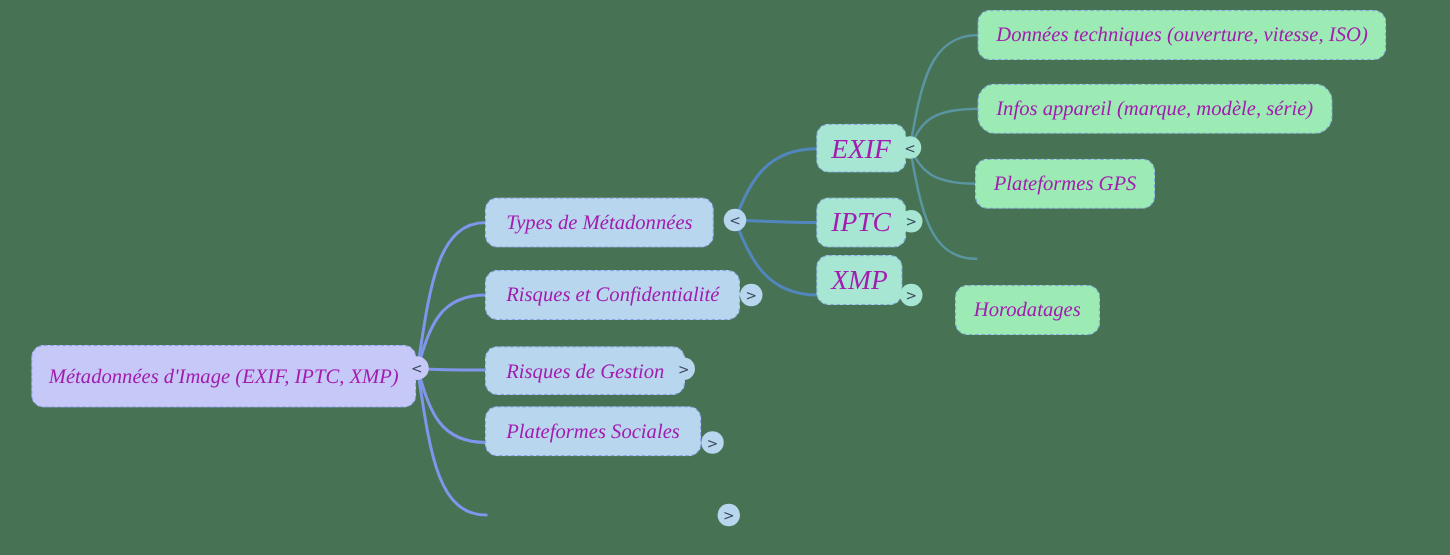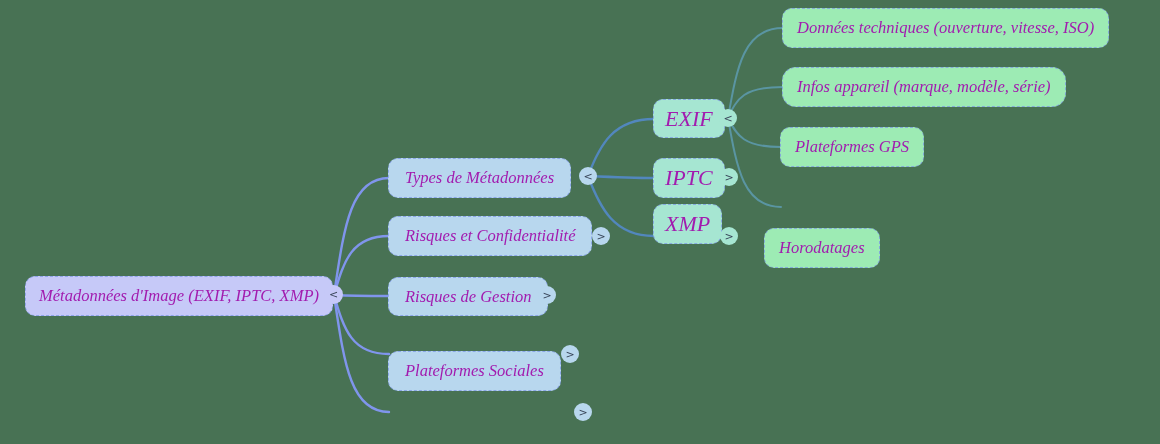--- a/index.html
+++ b/index.html
@@ -19,21 +19,21 @@
     border-radius:10px;
     box-sizing:border-box;
     border:1px dashed rgba(125,150,230,0.75);
     font-size:16.5px;
     color:#a21caf;
     white-space:nowrap;
     z-index:1;
     cursor:default;
     font-style:italic;
   }
-  .lvl-root { background:#c6c9f8; padding:0 13px; height:40px; }
+  .lvl-root { background:#c6c9f8; padding:0 13px; height:50px; }
   .lvl1     { background:#b8d7ee; padding:0 16px;justify-content:flex-end; }
   .lvl2     { background:#a6e6d2; padding:0 11px; font-size:22px; }
   .lvl3     { background:#9debb4; padding:0 14px; }
   .toggle {
     position:absolute;
     width:18px; height:18px;
     border-radius:50%;
     display:flex; align-items:center; justify-content:center;
     font-family:"DejaVu Sans", sans-serif;
     font-size:11px; line-height:1;
@@ -88,21 +88,21 @@
   <div class="node lvl1" style="left:388px; top:216px;">
     <span>Risques et Confidentialité</span>
   </div>
   <div class="toggle blue-t" style="left:592px; top:227px;">&gt;</div>
 
   <div class="node lvl1" style="left:388px; top:277px; height:39px;">
     <span>Risques de Gestion</span>
   </div>
   <div class="toggle blue-t" style="left:538px; top:286px;">&gt;</div>
 
-  <div class="node lvl1" style="left:388px; top:351px;">
+  <div class="node lvl1" style="left:388px; top:325px;">
     <span>Plateformes Sociales</span>
   </div>
   <div class="toggle blue-t" style="left:561px; top:345px;">&gt;</div>
 
   <div class="toggle blue-t" style="left:574px; top:403px;">&gt;</div>
 
   <div class="node lvl2" style="left:653px; top:99px; height:39px;">
     <span>EXIF</span>
   </div>
   <div class="toggle teal-t" style="left:719px; top:109px;">&lt;</div>

